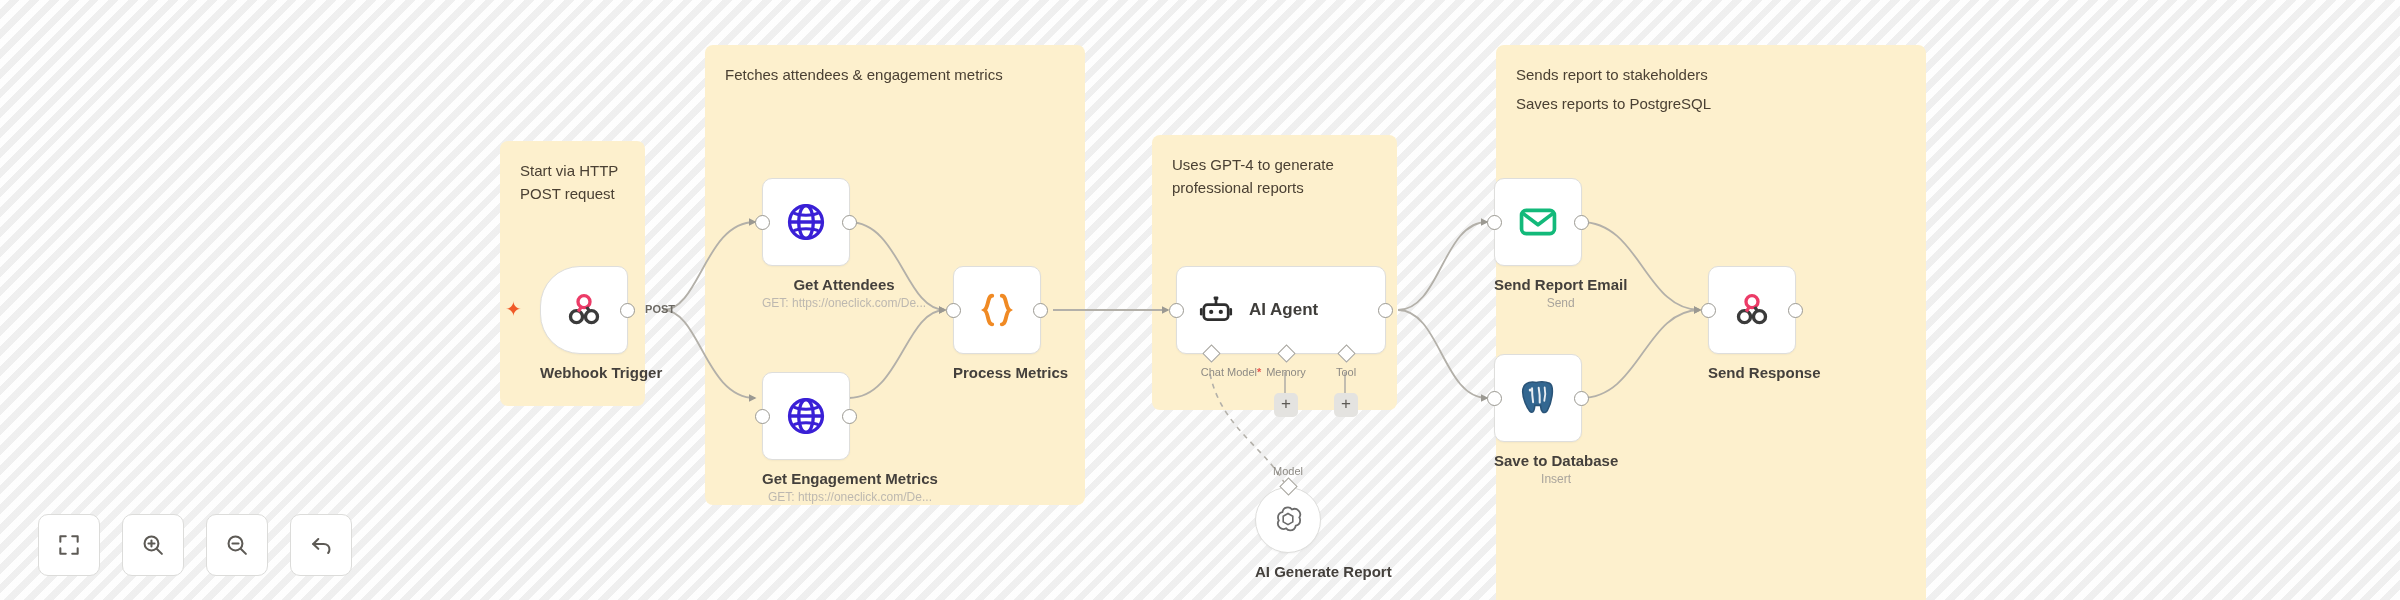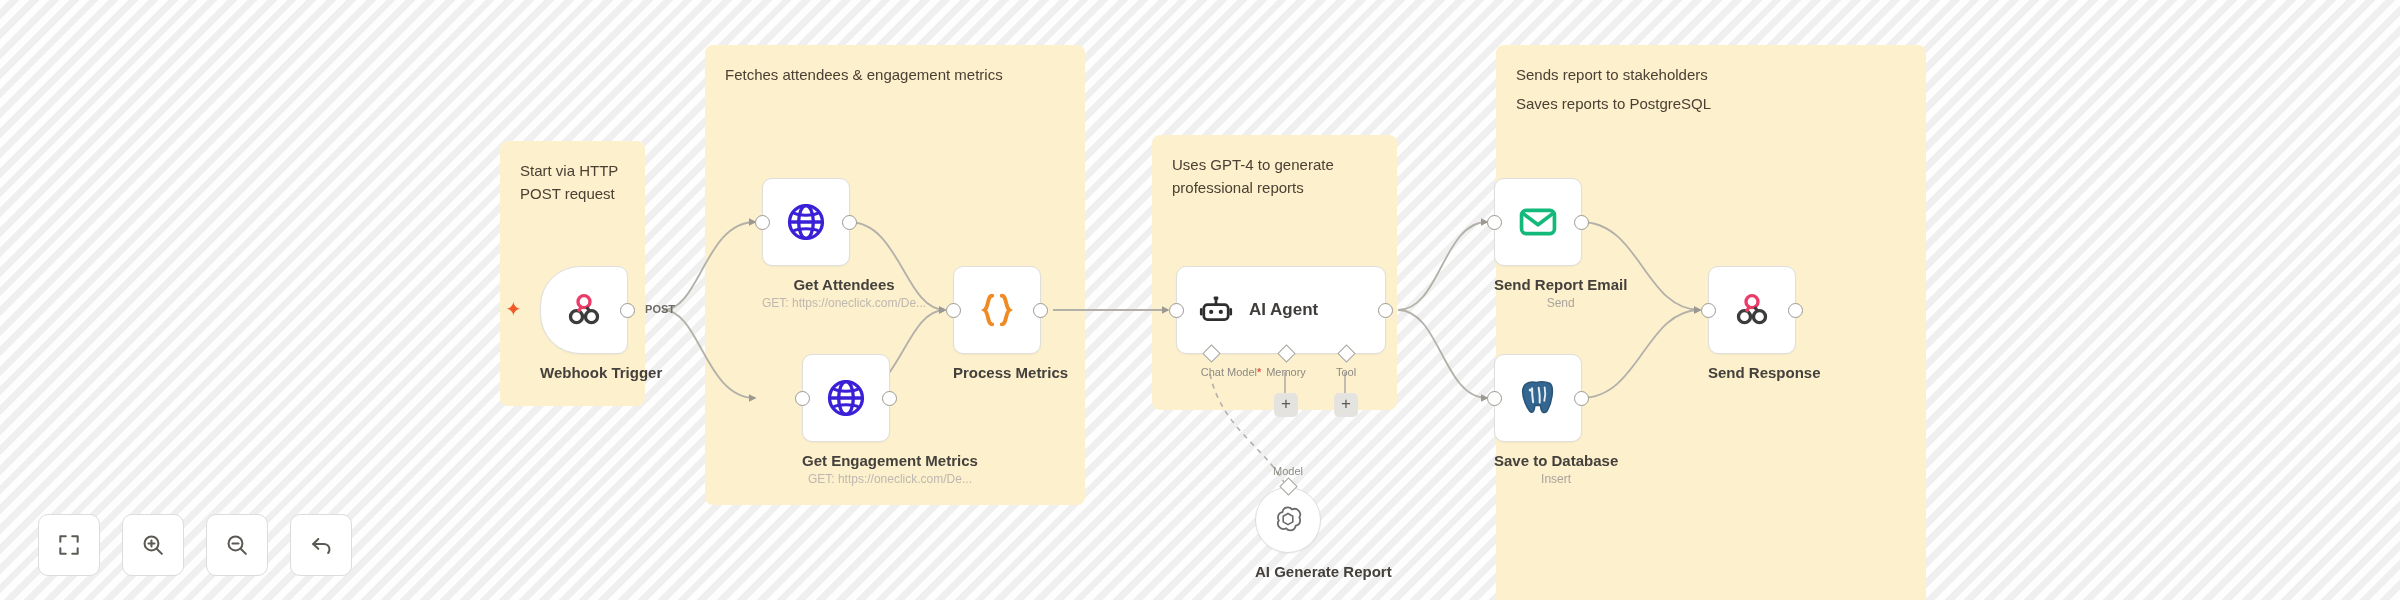--- a/index.html
+++ b/index.html
@@ -259,21 +259,21 @@
         <path d="M4.5,6.6 C7.5,8.6 16.5,8.6 19.5,6.6" fill="none" stroke="#3a20d6" stroke-width="1.7"></path>
         <path d="M4.5,17.4 C7.5,15.4 16.5,15.4 19.5,17.4" fill="none" stroke="#3a20d6" stroke-width="1.7"></path>
       </svg>
       <span class="port in"></span>
       <span class="port out"></span>
     </div>
     <div class="node-title">Get Attendees</div>
     <div class="node-sub url">GET: https://oneclick.com/De...</div>
   </div>
 
-  <div class="node" style="left:762px; top:354px;margin-left:40px;">
+  <div class="node" style="left:762px; top:372px;">
     <div class="node-box node-sq">
       <svg width="42" height="42" viewBox="0 0 24 24">
         <circle cx="12" cy="12" r="9.4" fill="none" stroke="#3a20d6" stroke-width="1.9"></circle>
         <ellipse cx="12" cy="12" rx="4.2" ry="9.4" fill="none" stroke="#3a20d6" stroke-width="1.9"></ellipse>
         <line x1="2.6" y1="12" x2="21.4" y2="12" stroke="#3a20d6" stroke-width="1.9"></line>
         <path d="M4.5,6.6 C7.5,8.6 16.5,8.6 19.5,6.6" fill="none" stroke="#3a20d6" stroke-width="1.7"></path>
         <path d="M4.5,17.4 C7.5,15.4 16.5,15.4 19.5,17.4" fill="none" stroke="#3a20d6" stroke-width="1.7"></path>
       </svg>
       <span class="port in"></span>
       <span class="port out"></span>

